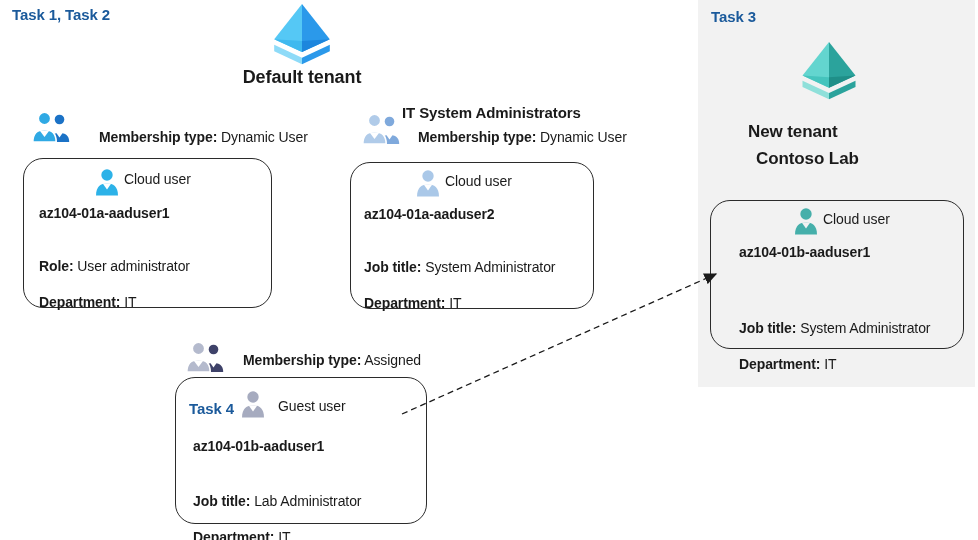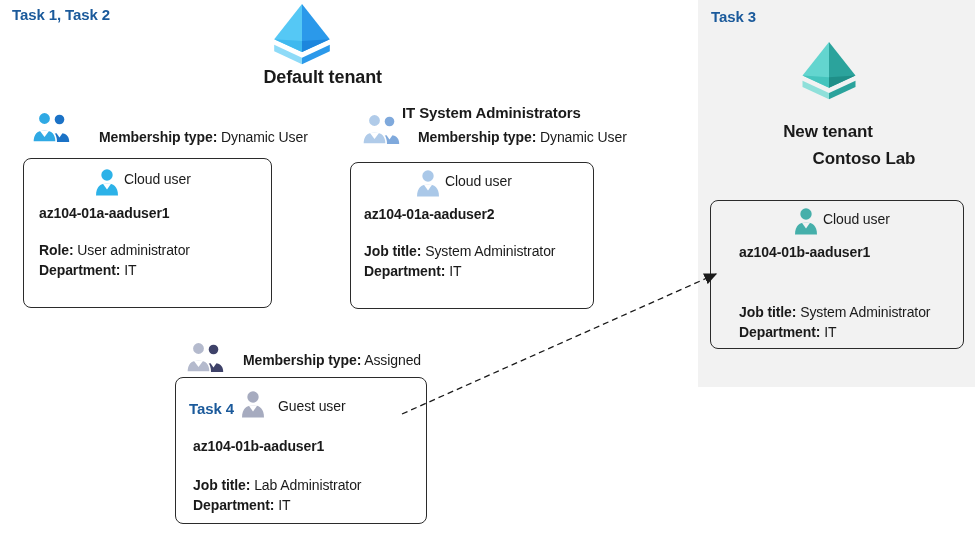--- a/index.html
+++ b/index.html
@@ -4,31 +4,31 @@
 <style>
   html,body{margin:0;padding:0;}
   #canvas{
     position:relative; width:978px; height:540px; overflow:hidden;
     background:#ffffff; color:#1a1a1a;
     font-family:"Liberation Sans", sans-serif; font-size:14px; letter-spacing:-0.1px;
   }
   .abs{position:absolute; white-space:nowrap;}
   .task-label{color:#1b5a9b; font-weight:bold; font-size:15px;}
   .tenant-title{font-weight:bold; font-size:18px; text-align:center;}
-  .tenant-title-sm{font-weight:bold; font-size:17px; text-align:center; width:160px;}
+  .tenant-title-sm{font-weight:bold; font-size:17px; width:160px;}
   .group-name{font-weight:bold; font-size:15px;}
   .group-membership{font-size:14px;padding-left:16px;}
   .group-membership b, .field b{font-weight:bold;}
   .card{
-    position:absolute; border:1.4px solid #2b2b2b; border-radius:8px;
+    position:absolute; border:1.4px solid #2b2b2b; border-radius:20px;
     background:transparent;
   }
   .user-type{font-size:14px;}
   .user-name{font-weight:bold; font-size:14px;}
-  .fields .field{line-height:20px; font-size:14px; white-space:nowrap;}
+  .fields .field{line-height:20px; font-size:14px; white-space:nowrap;margin-top:16px;}
   .panel{position:absolute; left:698px; top:0; width:277px; height:387px; background:#f2f2f2;}
   svg{display:block;}
   #arrow-overlay{position:absolute; left:0; top:0; pointer-events:none;}
 </style>
 </head>
 <body>
 
 <div id="canvas">
 
   <div class="panel"></div>
@@ -39,21 +39,21 @@
   <div class="abs" style="left:264px; top:3px;">
     <svg width="76" height="63" viewBox="0 0 76 68">
       <polygon points="38,1 8,39 38,53" fill="#55c8f5"></polygon>
       <polygon points="38,1 68,39 38,53" fill="#2b99ea"></polygon>
       <polygon points="8,39 38,53 38,41" fill="#3fb9ef"></polygon>
       <polygon points="68,39 38,53 38,41" fill="#1d86dd"></polygon>
       <polygon points="8,45 38,59 38,66 8,52" fill="#8edbf8"></polygon>
       <polygon points="38,59 68,45 68,52 38,66" fill="#2b99ea"></polygon>
     </svg>
   </div>
-  <div class="abs tenant-title" style="left:222px; top:67px; width:160px;text-align:right;">Default tenant</div>
+  <div class="abs tenant-title" style="left:222px; top:67px; width:160px;">Default tenant</div>
 
   <div class="abs" style="left:32px; top:110px;">
     <svg width="38" height="34" viewBox="0 0 38 32">
       <circle cx="27.5" cy="8.5" r="4.8" fill="#1b72c6"></circle>
       <path d="M17.6 31 C17.6 24.4 21.2 22 27.5 22 C33.2 22 37.2 24.4 37.2 31 Z" fill="#1b72c6"></path>
       <path d="M24.4 22 L30.6 22 L27.5 26.4 Z" fill="#ffffff"></path>
       <circle cx="12.5" cy="7.5" r="6.2" fill="#2fa9e4" stroke="#ffffff" stroke-width="1.6"></circle>
       <path d="M0.8 31 C0.8 22 5.8 18.8 12.5 18.8 C19.2 18.8 24.2 22 24.2 31 Z" fill="#2fa9e4" stroke="#ffffff" stroke-width="1.6"></path>
       <path d="M7.6 19.6 L17.4 19.6 L12.5 26 Z" fill="#ffffff"></path>
     </svg>
@@ -147,21 +147,21 @@
     <svg width="70" height="60" viewBox="0 0 76 68">
       <polygon points="38,1 8,39 38,53" fill="#63d5cf"></polygon>
       <polygon points="38,1 68,39 38,53" fill="#2ba39c"></polygon>
       <polygon points="8,39 38,53 38,41" fill="#45c4bd"></polygon>
       <polygon points="68,39 38,53 38,41" fill="#1f8f88"></polygon>
       <polygon points="8,45 38,59 38,66 8,52" fill="#8fe0da"></polygon>
       <polygon points="38,59 68,45 68,52 38,66" fill="#2ba39c"></polygon>
     </svg>
   </div>
   <div class="abs tenant-title-sm" style="left:748px; top:122px;">New tenant</div>
-  <div class="abs tenant-title-sm" style="left:784px; top:149px;">Contoso Lab</div>
+  <div class="abs tenant-title-sm" style="left:756px; top:149px;">Contoso Lab</div>
 
   <div class="card" style="left:710px; top:200px; width:252px; height:147px;">
     <div class="abs" style="left:82px; top:6px;">
       <svg width="26" height="28" viewBox="0 0 26 28">
         <circle cx="13" cy="7" r="5.7" fill="#45afaa"></circle>
         <path d="M2 27.5 C2 18.5 6.8 15.2 13 15.2 C19.2 15.2 24 18.5 24 27.5 Z" fill="#45afaa"></path>
         <path d="M8.6 15.2 L17.4 15.2 L13 21.6 Z" fill="#f2f2f2"></path>
       </svg>
     </div>
     <div class="abs user-type" style="left:112px; top:10px;">Cloud user</div>

